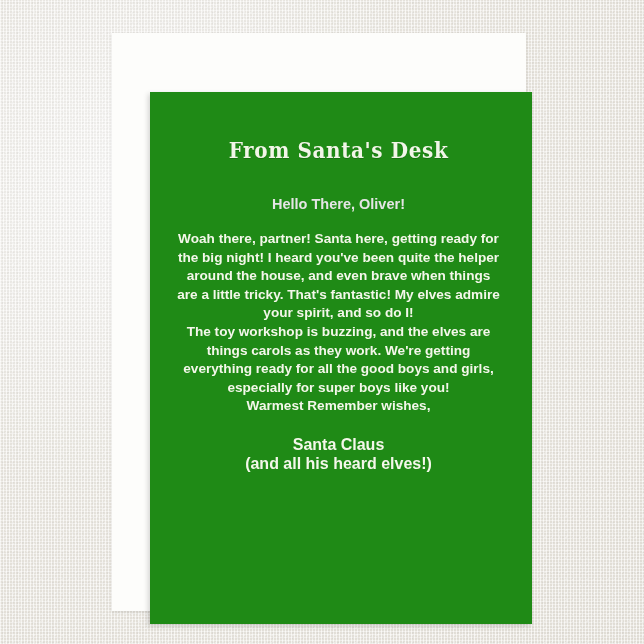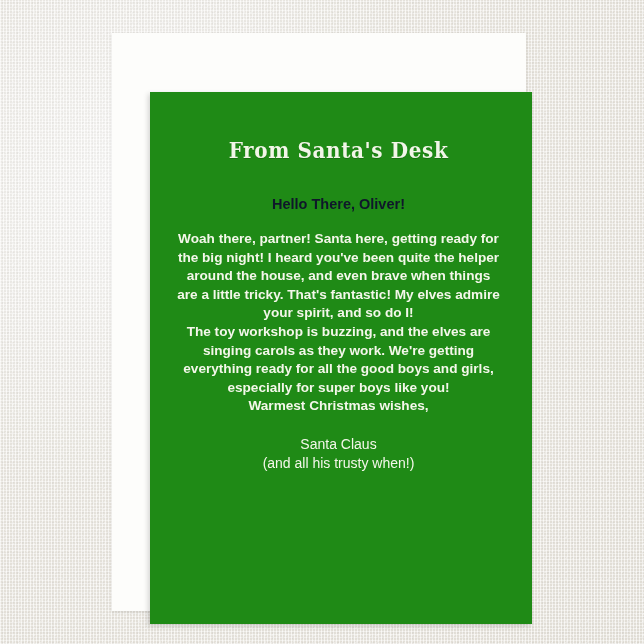--- a/index.html
+++ b/index.html
@@ -80,21 +80,21 @@
     letter-spacing: 0.6px;
     color: #f2f6e8;
     text-shadow: 0 1px 0 rgba(0,0,0,0.18);
     transform: scale(1.0, 1.08);
   }
 
   .card-greeting {
     margin-top: 34px;
     font-size: 14.5px;
     font-weight: bold;
-    color: #0f172a;
+    color: #e5e5e5;
   }
 
   .card-body {
     margin-top: 18px;
     font-size: 13.6px;
     line-height: 18.6px;
     font-weight: bold;
     color: #f4f7ea;
   }
   .card-body p {
@@ -105,23 +105,23 @@
   .card-signoff {
     margin-top: 0;
     font-size: 13.6px;
     line-height: 18.6px;
     font-weight: bold;
     color: #f4f7ea;
   }
 
   .card-sign-block {
     margin-top: 19px;
-    font-size: 14px;
+    font-size: 16px;
     line-height: 19px;
-    font-weight: normal;
+    font-weight: bold;
     color: #f4f7ea;
   }
   .card-sign-block div {
     margin: 0;
   }
 </style>
 </head>
 <body>
 
 <div class="stage">
@@ -132,25 +132,25 @@
 
   <div class="card">
     <div class="card-inner">
 
       <div class="card-heading">From Santa's Desk</div>
 
       <div class="card-greeting">Hello There, Oliver!</div>
 
       <div class="card-body">
         <p>Woah there, partner! Santa here, getting ready for the big night! I heard you've been quite the helper around the house, and even brave when things are a little tricky. That's fantastic! My elves admire your spirit, and so do I!</p>
-        <p>The toy workshop is buzzing, and the elves are singing carols as they work. We're getting everything ready for all the good boys and girls, especially for super boys like you!</p>
-        <p class="card-signoff">Warmest Christmas wishes,</p>
+        <p>The toy workshop is buzzing, and the elves are things carols as they work. We're getting everything ready for all the good boys and girls, especially for super boys like you!</p>
+        <p class="card-signoff">Warmest Remember wishes,</p>
       </div>
 
       <div class="card-sign-block">
         <div>Santa Claus</div>
-        <div>(and all his trusty when!)</div>
+        <div>(and all his heard elves!)</div>
       </div>
 
     </div>
   </div>
 
 </div>
 
 </body></html>

